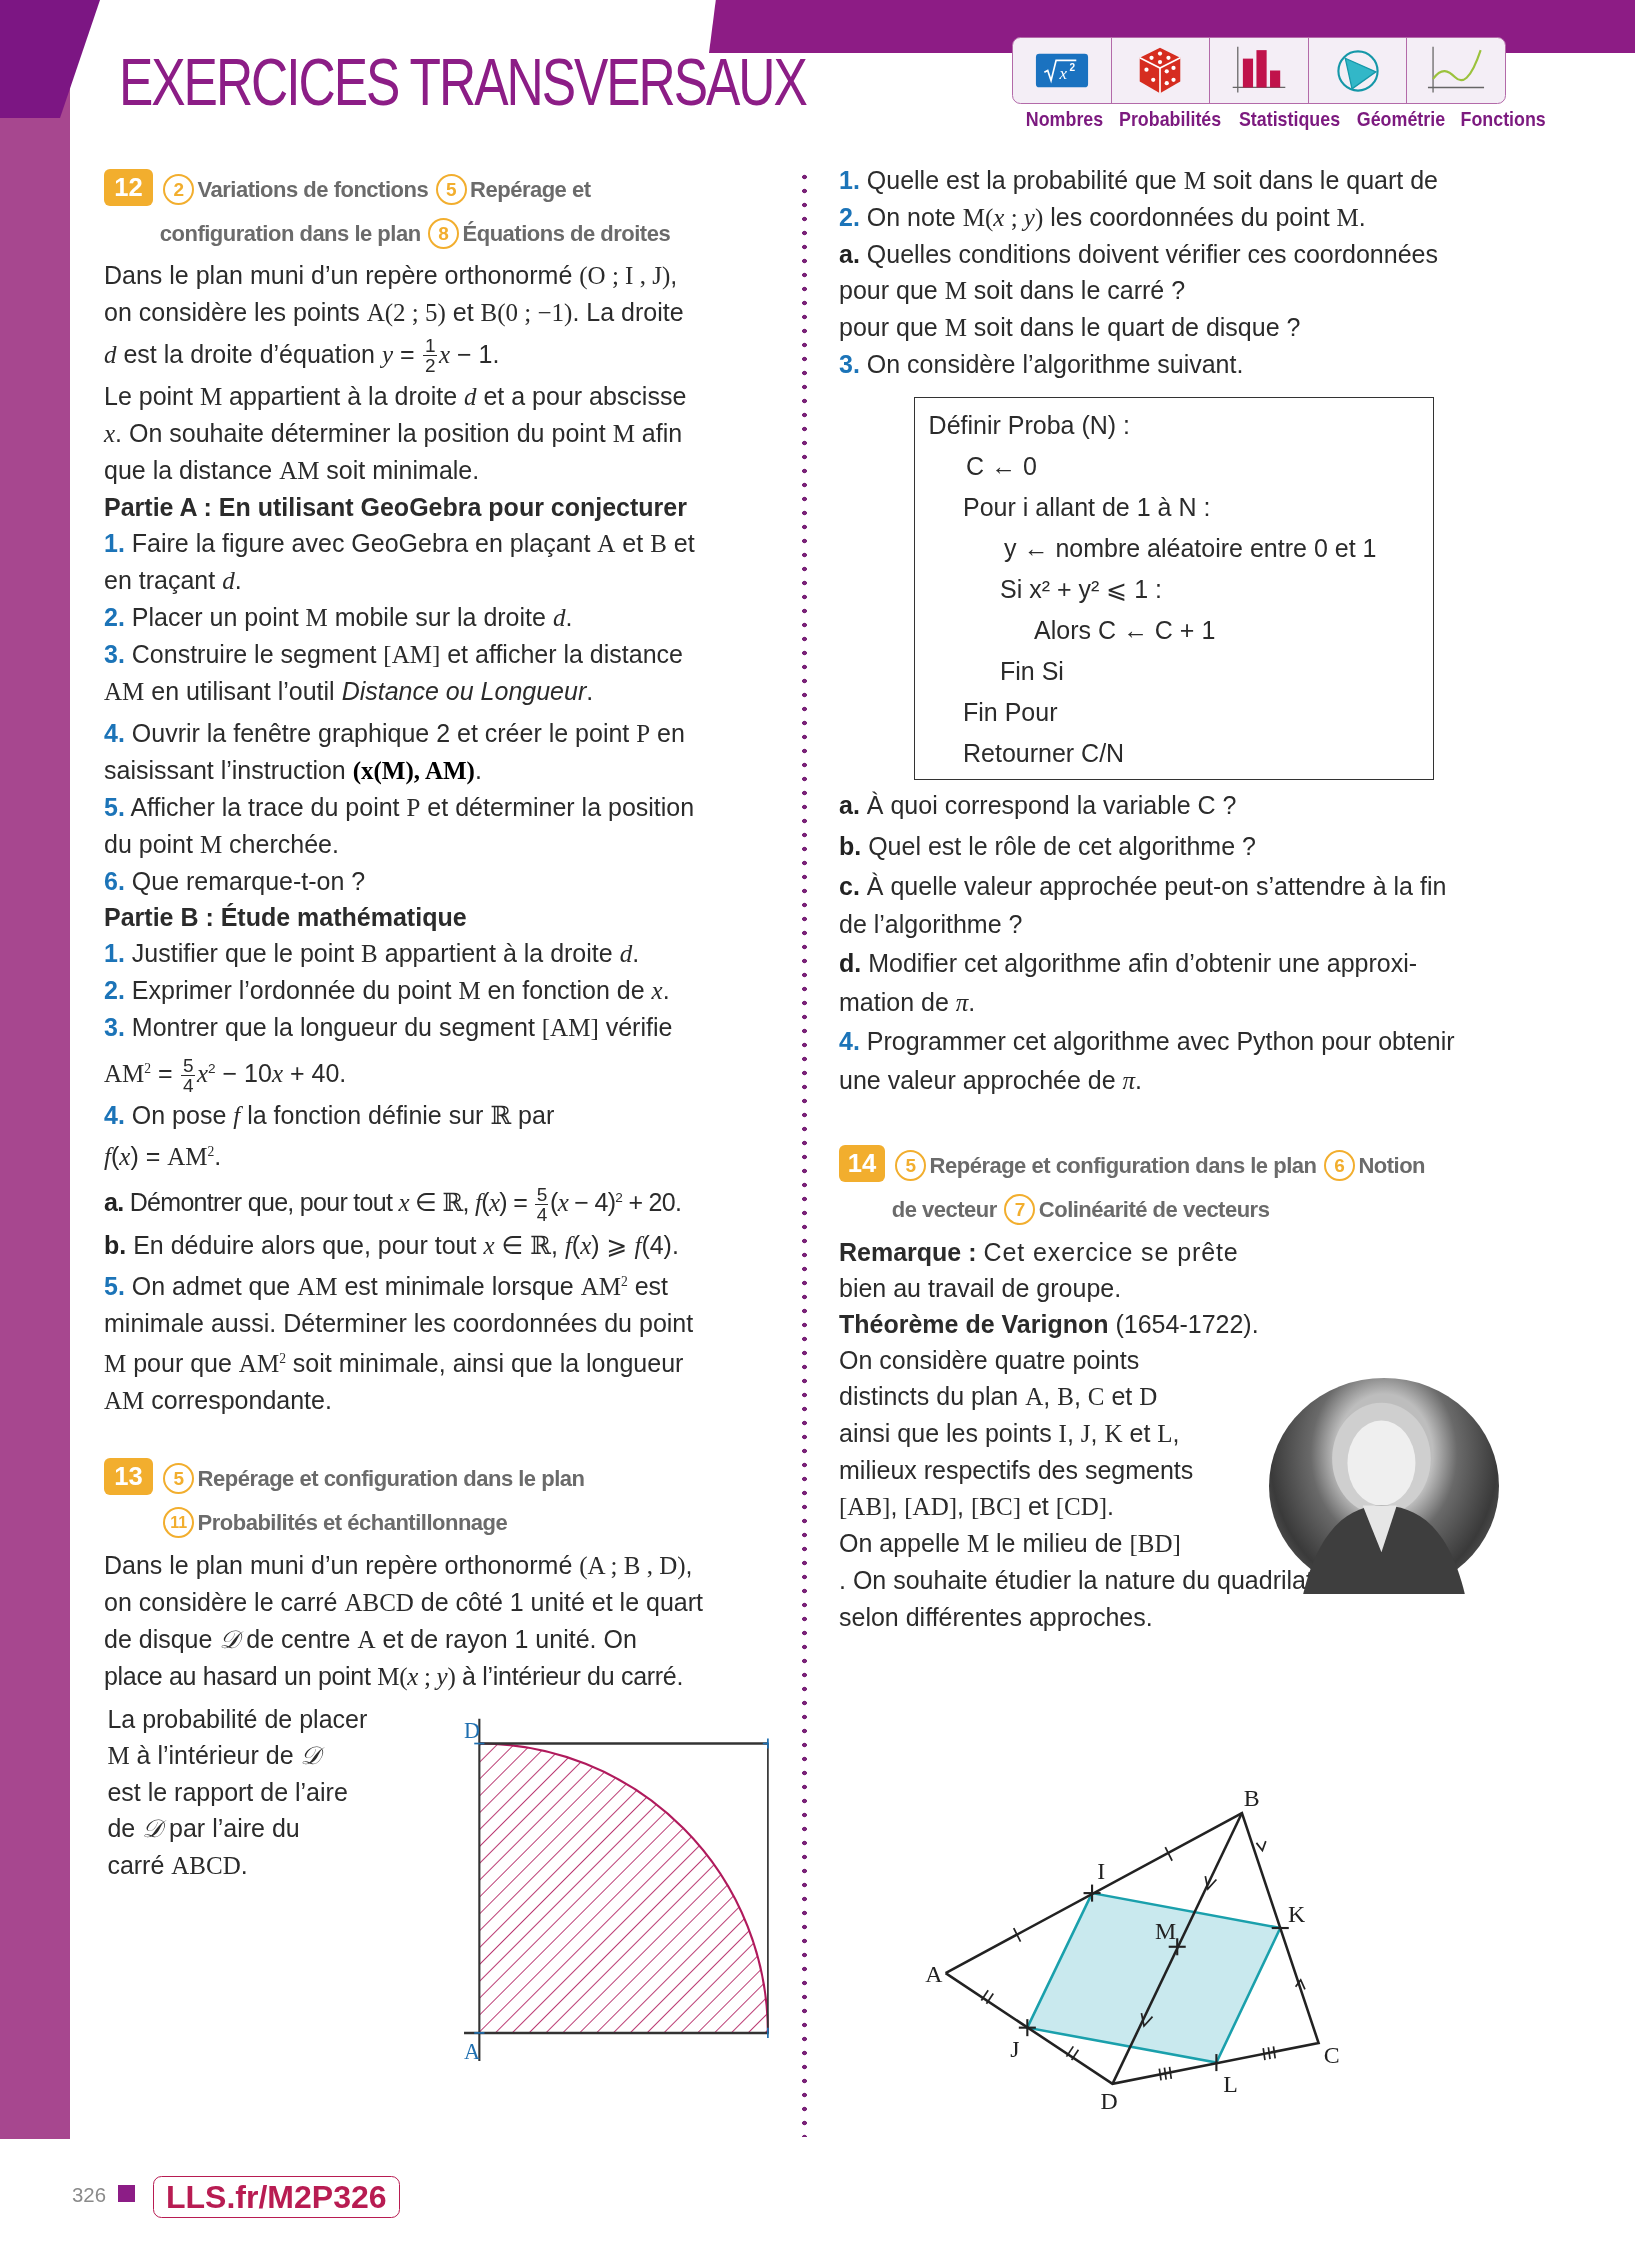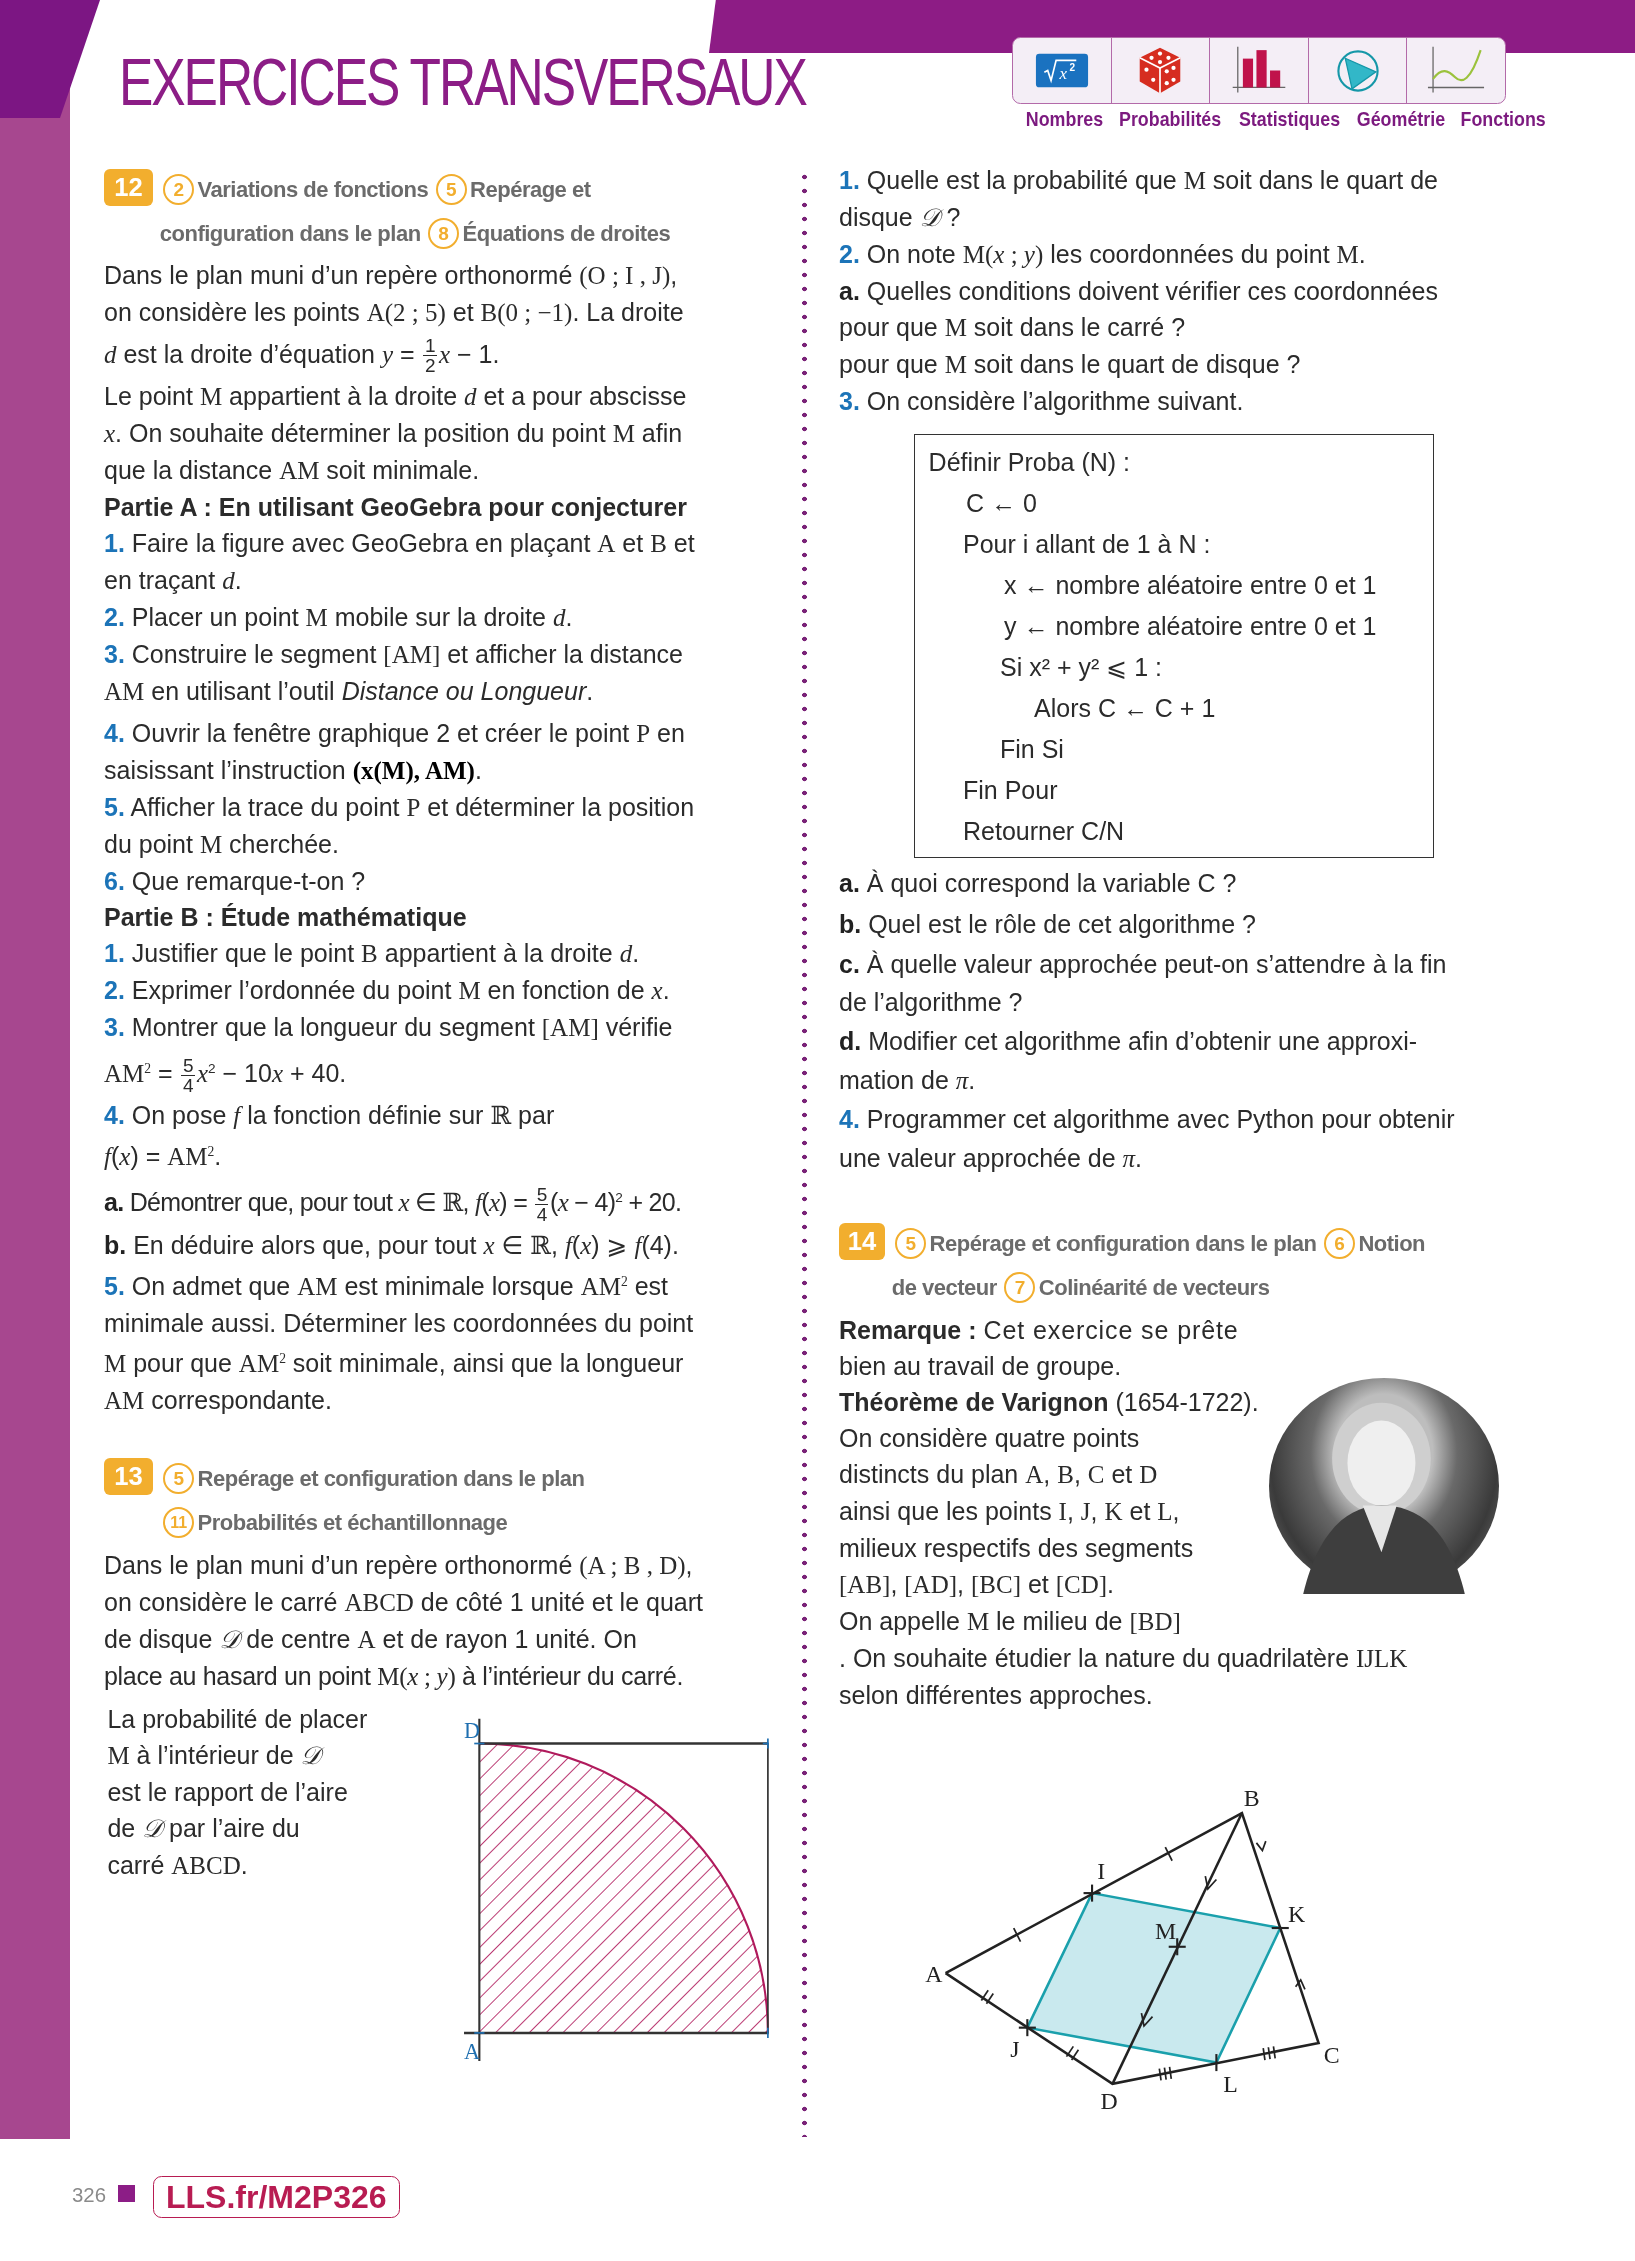--- a/index.html
+++ b/index.html
@@ -239,32 +239,30 @@
         <text x="424" y="50" font-family="Liberation Serif,serif" font-size="26" fill="#1f6fb0">C</text>
         <text x="62" y="428" font-family="Liberation Serif,serif" font-size="26" fill="#1f6fb0">A</text>
         <text x="422" y="428" font-family="Liberation Serif,serif" font-size="26" fill="#1f6fb0">B</text>
       </svg>
     </div>
   </section>
 </div>
 
 <div class="abs col-right">
   <div class="line"><span class="num">1.</span> Quelle est la probabilité que <span class="serif">M</span> soit dans le quart de</div>
-  <div class="line">disque <span class="serif it">𝒟</span> ?</div>
   <div class="line"><span class="num">2.</span> On note <span class="serif">M(<i>x</i> ; <i>y</i>)</span> les coordonnées du point <span class="serif">M</span>.</div>
   <div class="line"><span class="letter">a.</span> <span>Quelles conditions doivent vérifier ces coordonnées</span></div>
   <div class="line">pour que <span class="serif">M</span> soit dans le carré ?</div>
   <div class="line">pour que <span class="serif">M</span> soit dans le quart de disque ?</div>
   <div class="line"><span class="num">3.</span> <span>On considère l’algorithme suivant.</span></div>
 
   <div class="algo-box" style="margin-top:15.3px;">
     <div class="algo-line" style="padding-left:13.6px;">Définir Proba (N) :</div>
     <div class="algo-line" style="padding-left:51px;">C ← 0</div>
     <div class="algo-line" style="padding-left:48px;">Pour i allant de 1 à N :</div>
-    <div class="algo-line" style="padding-left:89px;">x ← nombre aléatoire entre 0 et 1</div>
     <div class="algo-line" style="padding-left:89px;">y ← nombre aléatoire entre 0 et 1</div>
     <div class="algo-line" style="padding-left:85px;">Si x² + y² ⩽ 1 :</div>
     <div class="algo-line" style="padding-left:119px;">Alors C ← C + 1</div>
     <div class="algo-line" style="padding-left:85px;">Fin Si</div>
     <div class="algo-line" style="padding-left:48px;">Fin Pour</div>
     <div class="algo-line" style="padding-left:48px;">Retourner C/N</div>
   </div>
 
   <div style="margin-top:5.1px;">
     <div class="line" style="line-height:41px;"><span class="letter">a.</span> À quoi correspond la variable <span>C</span> ?</div>

